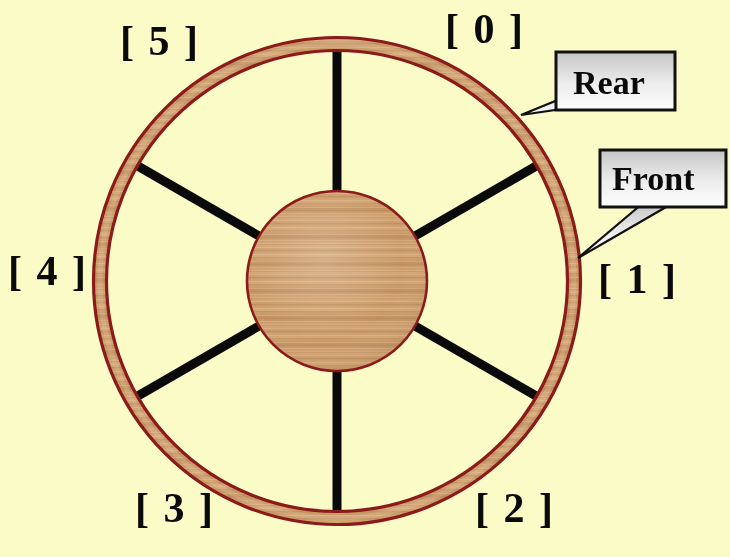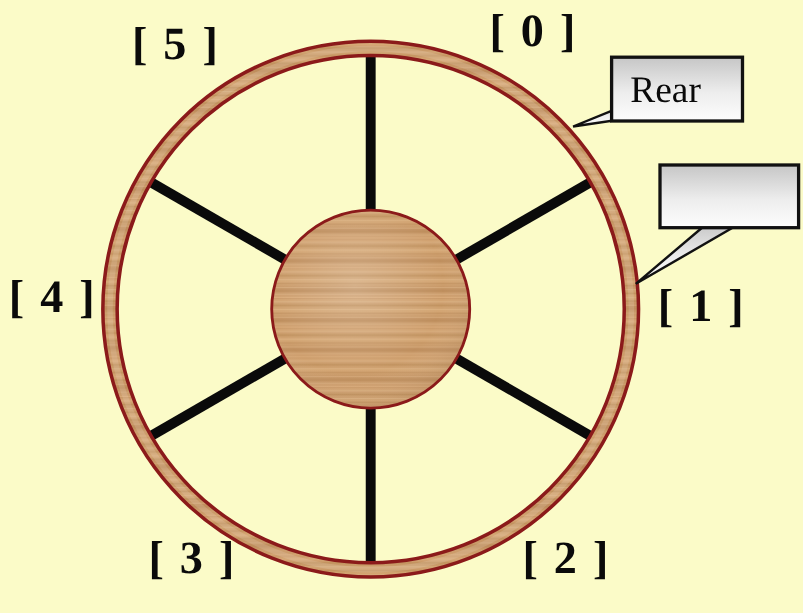--- a/index.html
+++ b/index.html
@@ -35,21 +35,21 @@
     font-size: 42px;
     color: #0a0a0a;
     letter-spacing: 2px;
     white-space: nowrap;
     line-height: 1;
     user-select: none;
   }
   .callout-label {
     position: absolute;
     font-family: "Liberation Serif", serif;
-    font-weight: normal;
+    font-weight: bold;
     font-size: 34px;
     color: #0a0a0a;
     white-space: nowrap;
     line-height: 1;
     user-select: none;
     pointer-events: none;
   }
   #label-0 { left: 445px; top: 8px; }
   #label-1 { left: 598px; top: 258px; }
   #label-2 { left: 475px; top: 487px; }
@@ -160,14 +160,15 @@
   <div class="index-label" id="label-2">[ 2 ]</div>
 
   <div class="index-label" id="label-3">[ 3 ]</div>
 
   <div class="index-label" id="label-4">[ 4 ]</div>
 
   <div class="index-label" id="label-5">[ 5 ]</div>
 
   <div class="callout-label" id="callout-rear-text">Rear</div>
 
+  <div class="callout-label" id="callout-front-text">Front</div>
 
 </div>
 
 </body></html>

